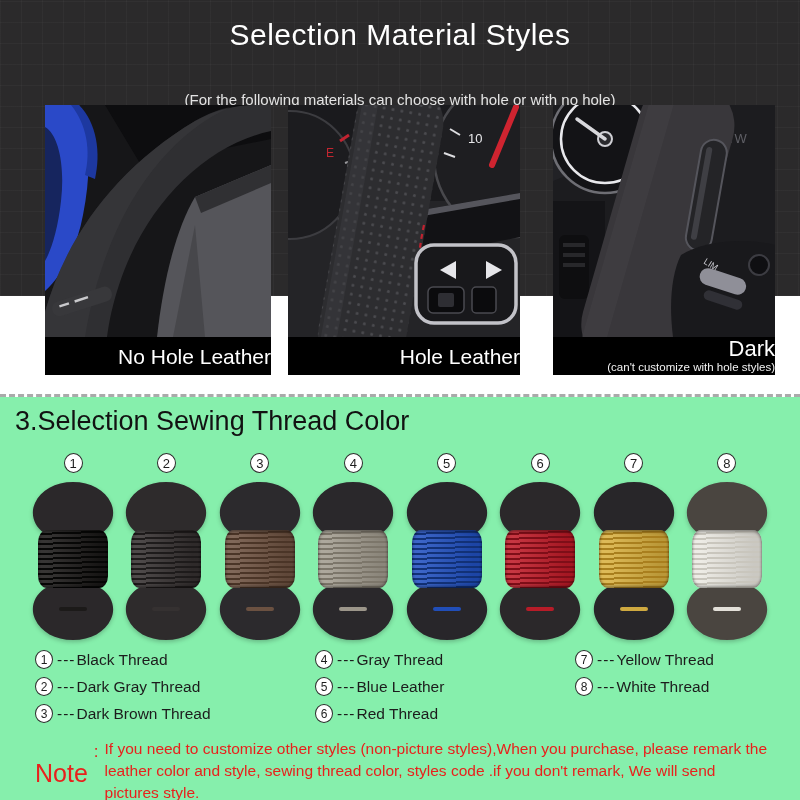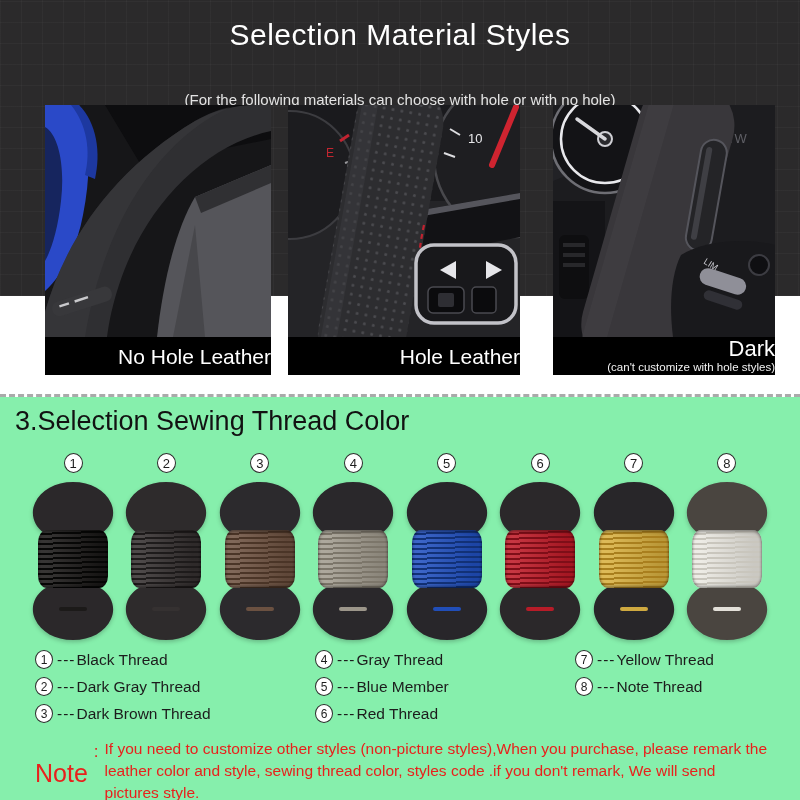--- a/index.html
+++ b/index.html
@@ -289,38 +289,38 @@
       </div>
       <div class="legend-col c2">
         <div class="legend-item">
           <span class="circ">4</span>
           <span class="ldash">---</span>
           <span class="llabel">Gray Thread</span>
         </div>
         <div class="legend-item">
           <span class="circ">5</span>
           <span class="ldash">---</span>
-          <span class="llabel">Blue Member</span>
+          <span class="llabel">Blue Leather</span>
         </div>
         <div class="legend-item">
           <span class="circ">6</span>
           <span class="ldash">---</span>
           <span class="llabel">Red Thread</span>
         </div>
       </div>
       <div class="legend-col c3">
         <div class="legend-item">
           <span class="circ">7</span>
           <span class="ldash">---</span>
           <span class="llabel">Yellow Thread</span>
         </div>
         <div class="legend-item">
           <span class="circ">8</span>
           <span class="ldash">---</span>
-          <span class="llabel">Note Thread</span>
+          <span class="llabel">White Thread</span>
         </div>
       </div>
     </div>
 
     <div class="note-row">
       <span class="note-label">Note</span>
       <span class="note-sep">:</span>
       <div class="note-text">If you need to customize other styles (non-picture styles),When you purchase, please remark the leather color and style, sewing thread color, styles code .if you don't remark, We will send pictures style.</div>
     </div>
   </div>

